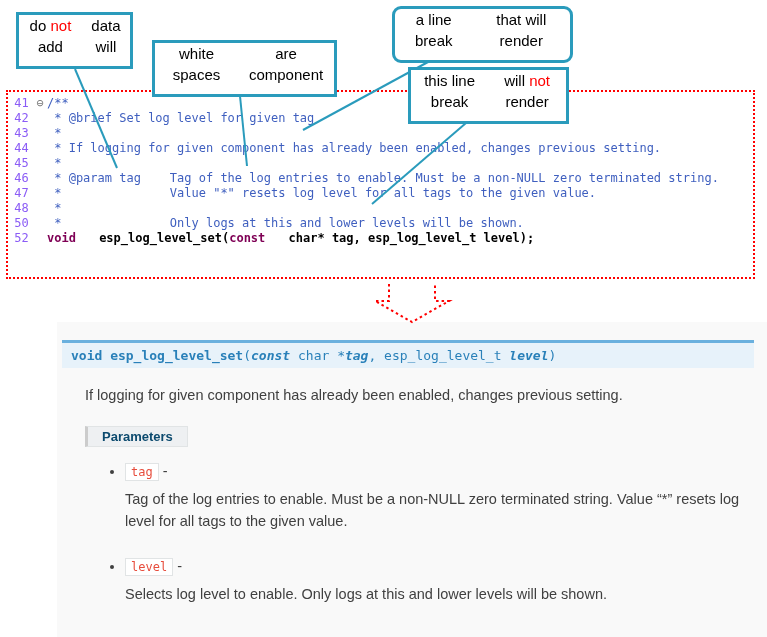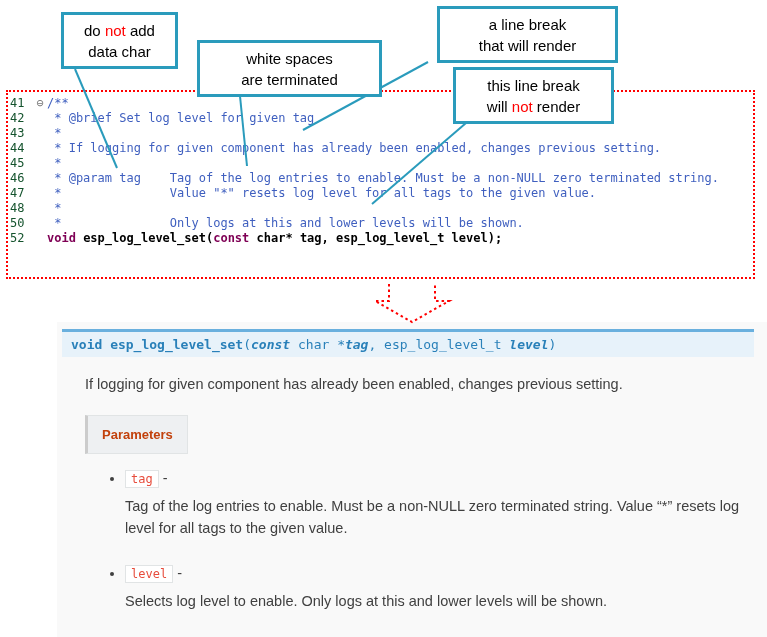--- a/index.html
+++ b/index.html
@@ -6,65 +6,65 @@
   html,body { background:#ffffff; }
   .stage {
     position:relative; width:767px; height:637px; background:#ffffff;
     font-family:"Liberation Sans", sans-serif; overflow:hidden;
   }
 
   
   .callout {
     position:absolute; border:3px solid #2a9bbc; background:#ffffff;
     color:#000; font-size:15px; line-height:21px; text-align:center;
-    display:flex; flex-direction:column; justify-content:center; z-index:3;margin-left:45px;
+    display:flex; flex-direction:row; justify-content:center; z-index:3;
   }
   .callout .red { color:#ff0000; }
   #box1 { left:16px;  top:12px; width:117px; height:57px; }
   #box2 { left:152px; top:40px; width:185px; height:57px; }
-  #box3 { left:392px; top:6px;  width:181px; height:57px; }
+  #box3 { left:392px; top:6px;  width:181px; height:57px;border-radius:9px; }
   #box4 { left:408px; top:67px; width:161px; height:57px; }
 
   
   .overlay { position:absolute; left:0; top:0; z-index:2; pointer-events:none; }
   .tealline { stroke:#2a9bbc; stroke-width:2; }
   .redarrow { fill:none; stroke:#ff0000; stroke-width:2; stroke-dasharray:2.5,3; }
 
   
   .code-block {
     position:absolute; left:6px; top:90px; width:749px; height:189px;
     border:2px dotted #ff0000; background:#ffffff; padding:4px 2px;
     font-family:"DejaVu Sans Mono", monospace; font-size:12px; line-height:15px;
     z-index:1;
   }
   .code-line { white-space:pre; }
-  .ln   { display:inline-block; width:23px; text-align:left; color:#14532d; }
+  .ln   { display:inline-block; width:23px; text-align:center; color:#8b5cf6; }
   .fold { display:inline-block; width:14px; text-align:center; color:#787878; }
   .ct   { white-space:pre; color:#000000; }
   .cmt .ct { color:#3f5fbf; }
   .kw { color:#7f0055; font-weight:bold; }
-  .fn { color:#000000; font-weight:bold; }
+  .fn { color:#000000; font-weight:bold;margin-left:16px; }
 
   
   .doc-panel {
     position:absolute; left:57px; top:322px; width:710px; height:315px;
     background:#f9f9f9; color:#404040; z-index:1;
   }
   .sig {
-    margin:7px 13px 0 5px; background:#e7f2fa; border-top:3px solid #6ab0de;
+    margin:18px 13px 0 5px; background:#e7f2fa; border-top:3px solid #6ab0de;
     padding:5px 9px; color:#2980b9; font-family:"DejaVu Sans Mono", monospace;
     font-size:13px; white-space:pre;
   }
   .sig-b  { font-weight:bold; }
   .sig-bi { font-weight:bold; font-style:italic; }
   .doc-p { margin:17px 20px 0 28px; font-size:14.5px; line-height:21px; }
   .params-label {
-    display:inline-block; margin:20px 0 0 28px; padding:11px 14px;
+    display:inline-block; margin:20px 0 0 28px; padding:2px 14px;
     background:#eef0f2; border:1px solid #e1e4e5; border-left:3px solid #cccccc;
-    font-size:13px; font-weight:bold; color:#c2410c;
+    font-size:13px; font-weight:bold; color:#0c4a6e;
   }
   .param-list { margin:16px 0 0 0; padding-left:68px; list-style:disc outside; }
   .param-list li { margin-bottom:26px; font-size:14.5px; }
   .param-chip {
     display:inline-block; font-family:"DejaVu Sans Mono", monospace;
     font-size:12px; color:#e74c3c; background:#ffffff;
     border:1px solid #e1e4e5; padding:1px 5px;
   }
   .param-dash { color:#404040; }
   .param-desc { margin-top:7px; width:628px; line-height:22px; color:#404040; }
@@ -77,25 +77,25 @@
   <svg class="overlay" width="767" height="637" viewBox="0 0 767 637">
     <line class="tealline" x1="75" y1="69" x2="117" y2="168"></line>
     <line class="tealline" x1="240" y1="96" x2="247" y2="166"></line>
     <line class="tealline" x1="428" y1="62" x2="303" y2="130"></line>
     <line class="tealline" x1="466" y1="123" x2="372" y2="204"></line>
     <path class="redarrow" d="M389,284 L389,301 L375,301 L412,322 L449,301 L435,301 L435,284"></path>
   </svg>
 
   <div class="callout" id="box1">
     <div><span>do </span><span class="red">not</span><span> add</span></div>
-    <div>data char</div>
+    <div>data will</div>
   </div>
   <div class="callout" id="box2">
     <div>white spaces</div>
-    <div>are terminated</div>
+    <div>are component</div>
   </div>
   <div class="callout" id="box3">
     <div>a line break</div>
     <div>that will render</div>
   </div>
   <div class="callout" id="box4">
     <div>this line break</div>
     <div><span>will </span><span class="red">not</span><span> render</span></div>
   </div>
 

